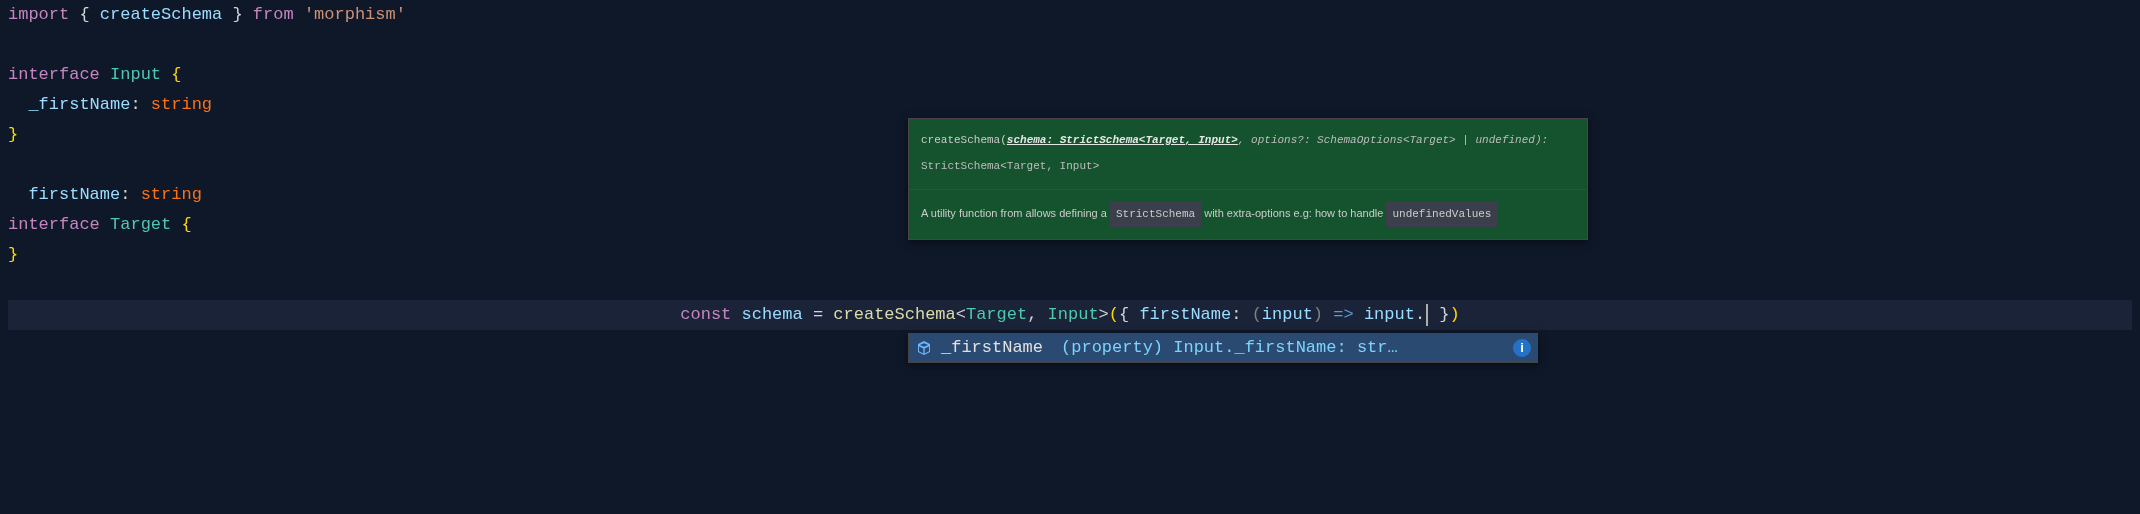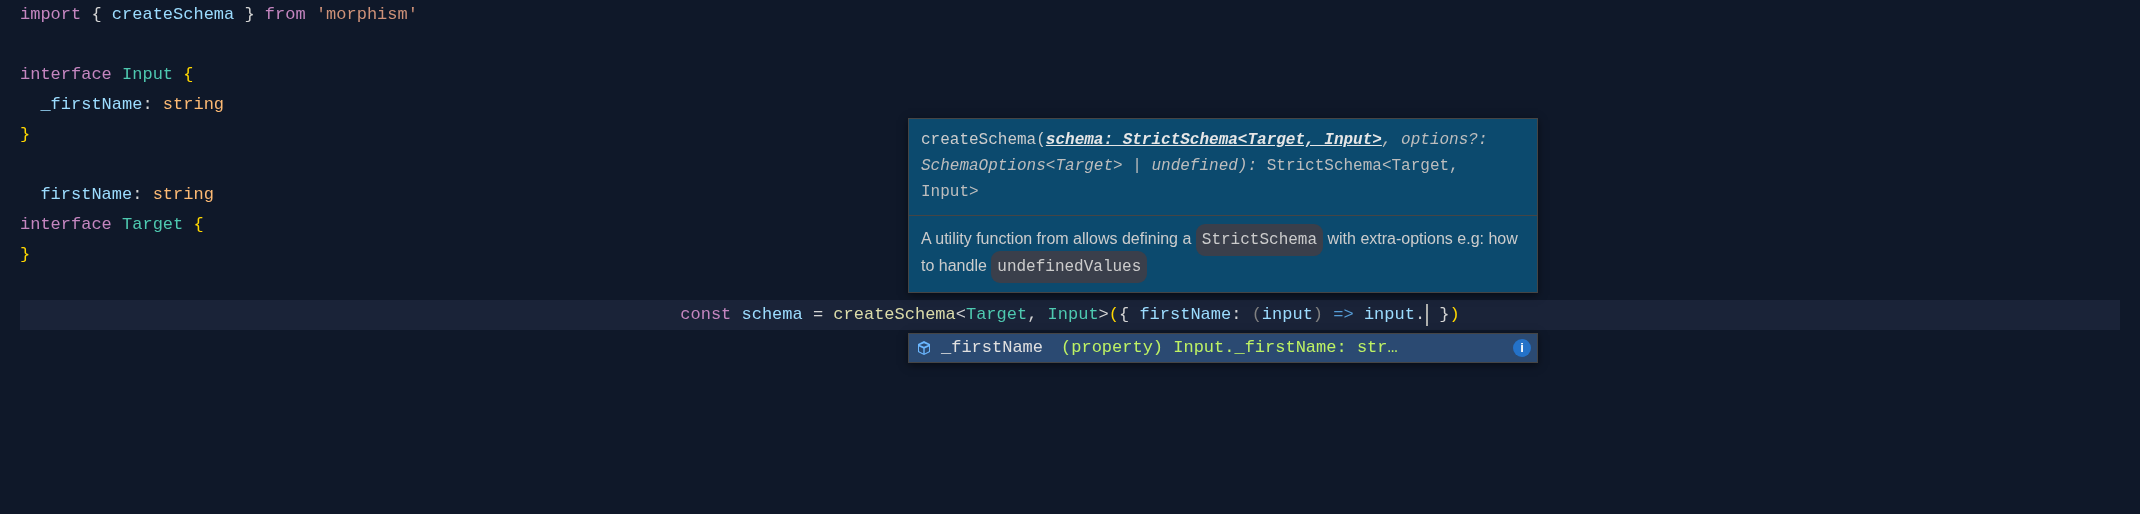--- a/index.html
+++ b/index.html
@@ -8,62 +8,62 @@
     font-family: Menlo, Monaco, 'Courier New', monospace;
     font-size: 17px;
     line-height: 30px;
     color: #d4d4d4;
     width: 2140px;
     height: 514px;
     overflow: hidden;
     position: relative;
   }
   .editor {
-    padding: 0 20px;
+    padding: 0 8px;
     position: relative;
   }
   .line {
     white-space: pre;
     height: 30px;
   }
   .line.current {
     background: #1a2338;
     text-align: center;
   }
   
   .kw   { color: #c586c0; }       
   .punc { color: #d4d4d4; }
   .brace{ color: #ffd700; }
   .fn   { color: #dcdcaa; }       
   .str  { color: #ce9178; }       
   .type { color: #4ec9b0; }       
   .prop { color: #9cdcfe; }       
-  .prim { color: #fdba74; margin-top: 16px; }       
+  .prim { color: #f97316; margin-top: 16px; }       
   .op   { color: #d4d4d4; }
   .arrow{ color: #569cd6; }       
   .greybrace { color: #808080; }
   .cursor {
     display: inline-block;
     width: 2px;
     height: 22px;
     background: #aeafad;
     vertical-align: middle;
     margin: 0 1px;
   }
 
   
   .popup {
     position: absolute;
     top: 118px;
     left: 908px;
-    width: 630px;
-    background: #0c4a6e;
+    width: 680px;
+    background: #14532d;
     border: 1px solid #454545;
     box-shadow: 0 2px 8px rgba(0,0,0,0.5);
-    font-size: 16px;
+    font-size: 11px;
     line-height: 26px;
   }
   .popup-sig {
     padding: 8px 12px 10px 12px;
     font-family: Menlo, Monaco, 'Courier New', monospace;
     color: #cccccc;
     font-style: italic;
   }
   .popup-sig .fnname { font-style: normal; color: #cccccc; }
   .popup-sig .active {
@@ -76,21 +76,21 @@
     border-top: 1px solid #454545;
     padding: 10px 12px 12px 12px;
     font-family: -apple-system, "Segoe UI", Helvetica, Arial, sans-serif;
     font-style: normal;
     color: #cccccc;
   }
   .popup-doc code {
     font-family: Menlo, Monaco, 'Courier New', monospace;
     background: #3a3f4b;
     padding: 7px 6px;
-    border-radius: 9px;
+    border-radius: 0;
   }
 
   
   .suggest {
     position: absolute;
     top: 333px;
     left: 908px;
     width: 630px;
     background: #252b3b;
     border: 1px solid #454545;
@@ -107,21 +107,21 @@
     gap: 8px;
   }
   .suggest-icon {
     width: 18px;
     height: 18px;
     display: inline-flex;
     align-items: center;
     justify-content: center;
   }
   .suggest-label { color: #e0e0e0; }
-  .suggest-detail { color: #bef264; margin-left: 10px; white-space: nowrap; overflow: hidden; text-overflow: ellipsis; flex: 1; }
+  .suggest-detail { color: #7dd3fc; margin-left: 10px; white-space: nowrap; overflow: hidden; text-overflow: ellipsis; flex: 1; }
   .suggest-info {
     width: 18px;
     height: 18px;
     border-radius: 50%;
     background: #2472c8;
     color: #fff;
     font-family: -apple-system, sans-serif;
     font-size: 13px;
     font-weight: bold;
     display: inline-flex;

